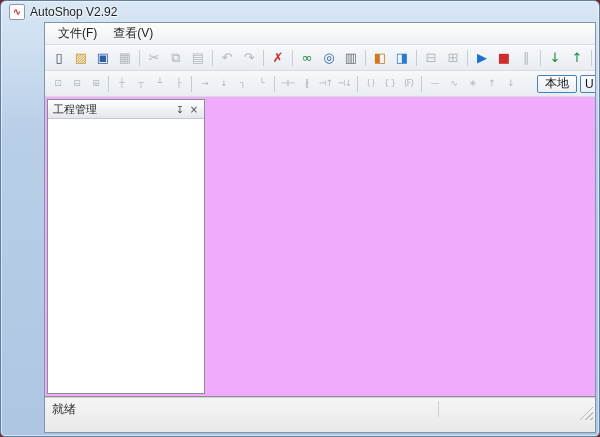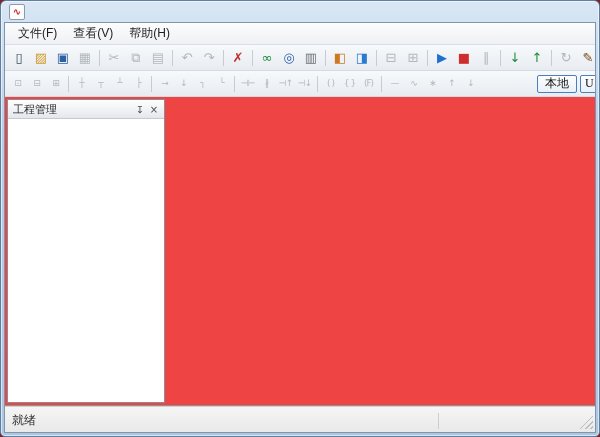--- a/index.html
+++ b/index.html
@@ -31,20 +31,21 @@
     color:#c32222;font-weight:bold;
     font-family:"DejaVu Sans",sans-serif;
   }
   .title-text{color:#1b1b1b;text-shadow:0 0 3px #fff,0 1px 1px #fff;}
   .app{
     flex:1;min-height:0;
     display:flex;flex-direction:column;
     background:#f0f0f0;
     border:1px solid #7e95ad;
     overflow:hidden;
+    margin-left:40px;
   }
   .menubar{
     height:21px;flex:none;
     display:flex;align-items:center;
     background:linear-gradient(#fcfcfc,#eef1f5);
     border-bottom:1px solid #d9dee4;
     padding-left:5px;
   }
   .menu-item{padding:3px 8px;color:#1e1e1e;cursor:default;}
   .toolbar{
@@ -70,26 +71,26 @@
   .tbtn.disabled{color:#b3b8bd !important;}
   .tbsep{flex:none;width:1px;height:16px;background:#c7ccd2;margin:0 3px;display:inline-block;}
   .tb-spacer{flex:1;}
   .chip-btn{
     flex:none;height:18px;
     display:inline-flex;align-items:center;justify-content:center;
     padding:0 7px;margin-left:3px;
     border:1px solid #4a7ebf;border-radius:2px;
     background:linear-gradient(#fdfdfd,#e9f0f8);
     color:#111;font-size:12px;cursor:default;
-    font-family:Liberation Serif, serif;
+    font-family:Liberation Sans, sans-serif;
   }
   .chip-btn.cut{width:30px;margin-right:-18px;justify-content:flex-start;padding:0 4px;}
   .workspace{
     flex:1;min-height:0;
-    background:#ef4444;
+    background:#f0abfc;
     display:flex;
     padding:2px;
     border-bottom:1px solid #8f8f8f;
   }
   .panel{
     width:156px;flex:none;
     background:#ffffff;
     border:1px solid #8a8d91;
     display:flex;flex-direction:column;
   }
@@ -104,51 +105,51 @@
   .panel-title{flex:1;}
   .panel-btn{
     width:14px;height:14px;flex:none;
     display:flex;align-items:center;justify-content:center;
     font-size:10px;color:#4a4f55;border-radius:2px;
     font-family:"DejaVu Sans",sans-serif;
   }
   .panel-body{flex:1;background:#fff;}
   .statusbar{
     height:22px;flex:none;
-    display:flex;align-items:flex-end;
+    display:flex;align-items:center;
     background:linear-gradient(#f5f5f5,#e9e9e9);
     border-top:1px solid #d2d2d2;
-    padding:0 2px 3px 7px;
+    padding:0 2px 12px 7px;
     color:#2b2b2b;
     position:relative;
   }
   .sb-text{flex:1;}
   .sb-sep{width:1px;height:16px;background:#cfcfcf;margin-right:140px;}
   .grip{
     width:14px;height:14px;align-self:flex-end;
     background:
       linear-gradient(135deg,transparent 50%,#bdbdbd 50%,#bdbdbd 57%,transparent 57%,transparent 68%,#bdbdbd 68%,#bdbdbd 75%,transparent 75%,transparent 86%,#bdbdbd 86%,#bdbdbd 93%,transparent 93%);
   }
 </style>
 </head>
 <body>
 
 <div class="window">
 
   <div class="titlebar">
     <span class="title-icon">∿</span>
+    <span class="title-text">AutoShop V2.92</span>
   </div>
 
   <div class="app">
 
     <div class="menubar">
 
     <span class="menu-item">文件(F)</span>
         <span class="menu-item">查看(V)</span>
-        <span class="menu-item">帮助(H)</span>
       </div>
 
     <div class="toolbar row1">
       <div class="tb-icons">
 
       <button class="tbtn" style="color: rgb(58, 74, 90);">▯</button>
           <button class="tbtn" style="color: rgb(208, 154, 40);">▨</button>
           <button class="tbtn" style="color: rgb(46, 95, 163);">▣</button>
           <button class="tbtn disabled">▦</button>
           <span class="tbsep"></span>

